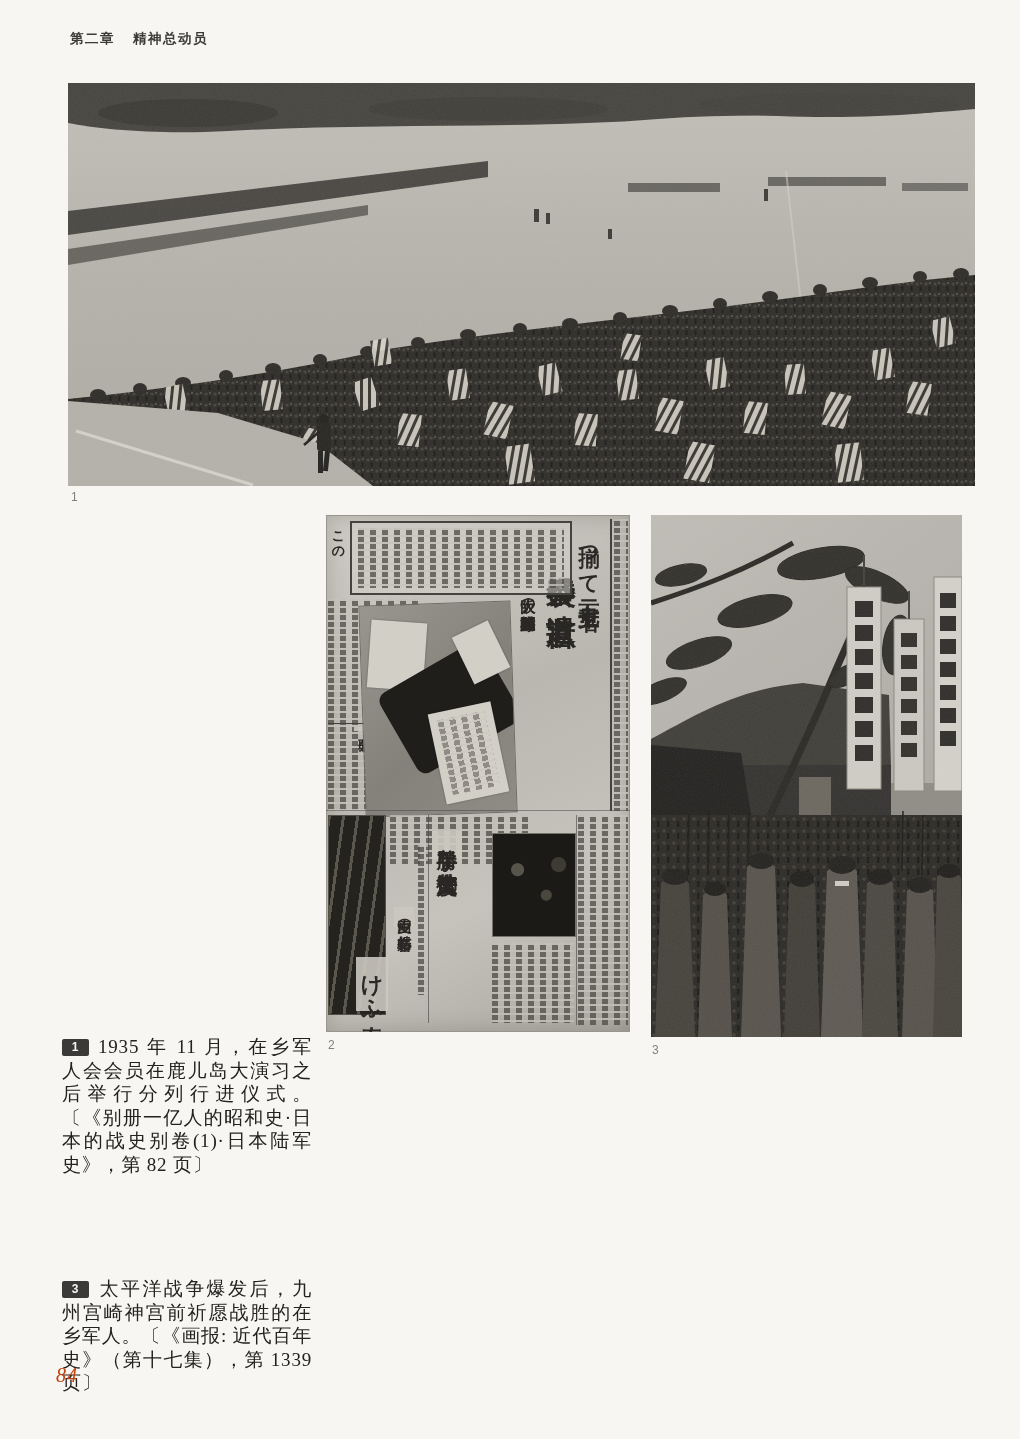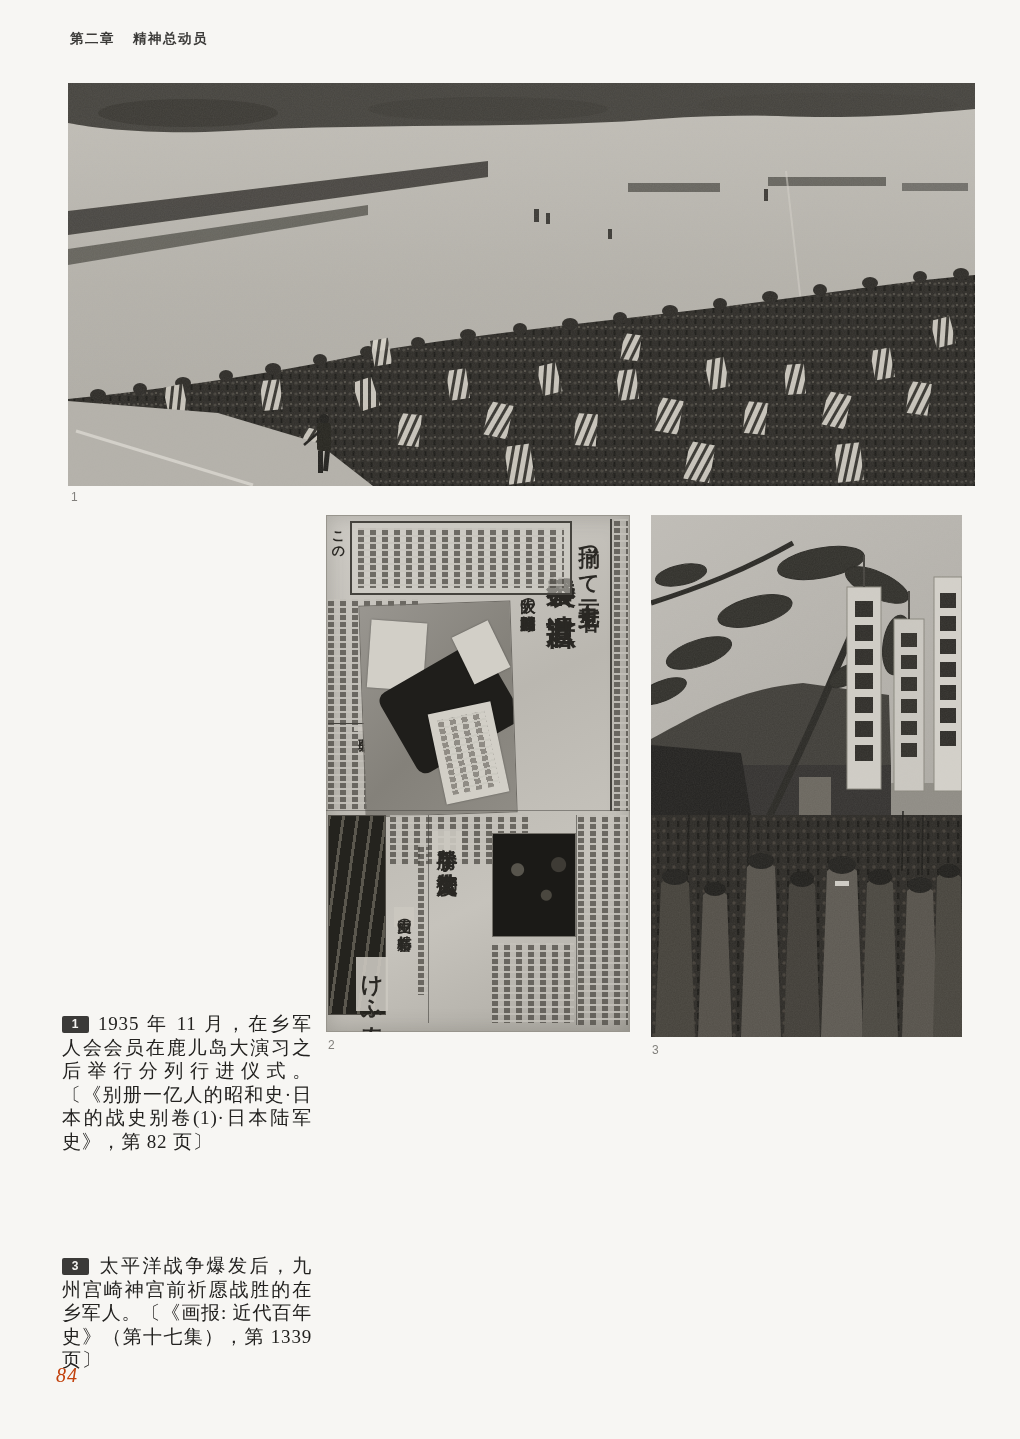--- a/index.html
+++ b/index.html
@@ -35,21 +35,21 @@
       background-image:repeating-linear-gradient(98deg, rgba(135,130,117,.55) 0 3px, rgba(0,0,0,0) 3px 14px);
       box-shadow:inset 0 0 0 1px #53504a;}
   .np-inset{position:absolute;left:166px;top:318px;width:82px;height:102px;border:1px solid #76736c;
       background:#1b1a17;
       background-image:radial-gradient(circle at 30% 35%, #57544c 0 6px, rgba(0,0,0,0) 7px),
                        radial-gradient(circle at 65% 60%, #4a473f 0 5px, rgba(0,0,0,0) 6px),
                        radial-gradient(circle at 80% 30%, #3e3b35 0 7px, rgba(0,0,0,0) 8px);}
   .kefu-bg{background:rgba(203,200,192,.9);padding:2px 1px;}
   
   .cap{position:absolute;left:62px;width:250px;font-size:19px;line-height:23.5px;
-       letter-spacing:.8px;color:#232220;text-align:justify;}
+       letter-spacing:.8px;color:#232220;text-align:justify;margin-top:23px;}
   .badge{display:inline-block;width:27px;height:17px;background:#3b3a38;color:#f5f4f1;
          font-family:"Liberation Sans","DejaVu Sans",sans-serif;font-size:12px;font-weight:bold;
          text-align:center;line-height:17px;border-radius:2px;margin-right:9px;vertical-align:2px;}
   .pageno{position:absolute;left:56px;top:1364px;font-size:20px;color:#c2410c;letter-spacing:1px;font-style:italic;}
 </style>
 </head>
 <body>
 
 <div class="page">
 

